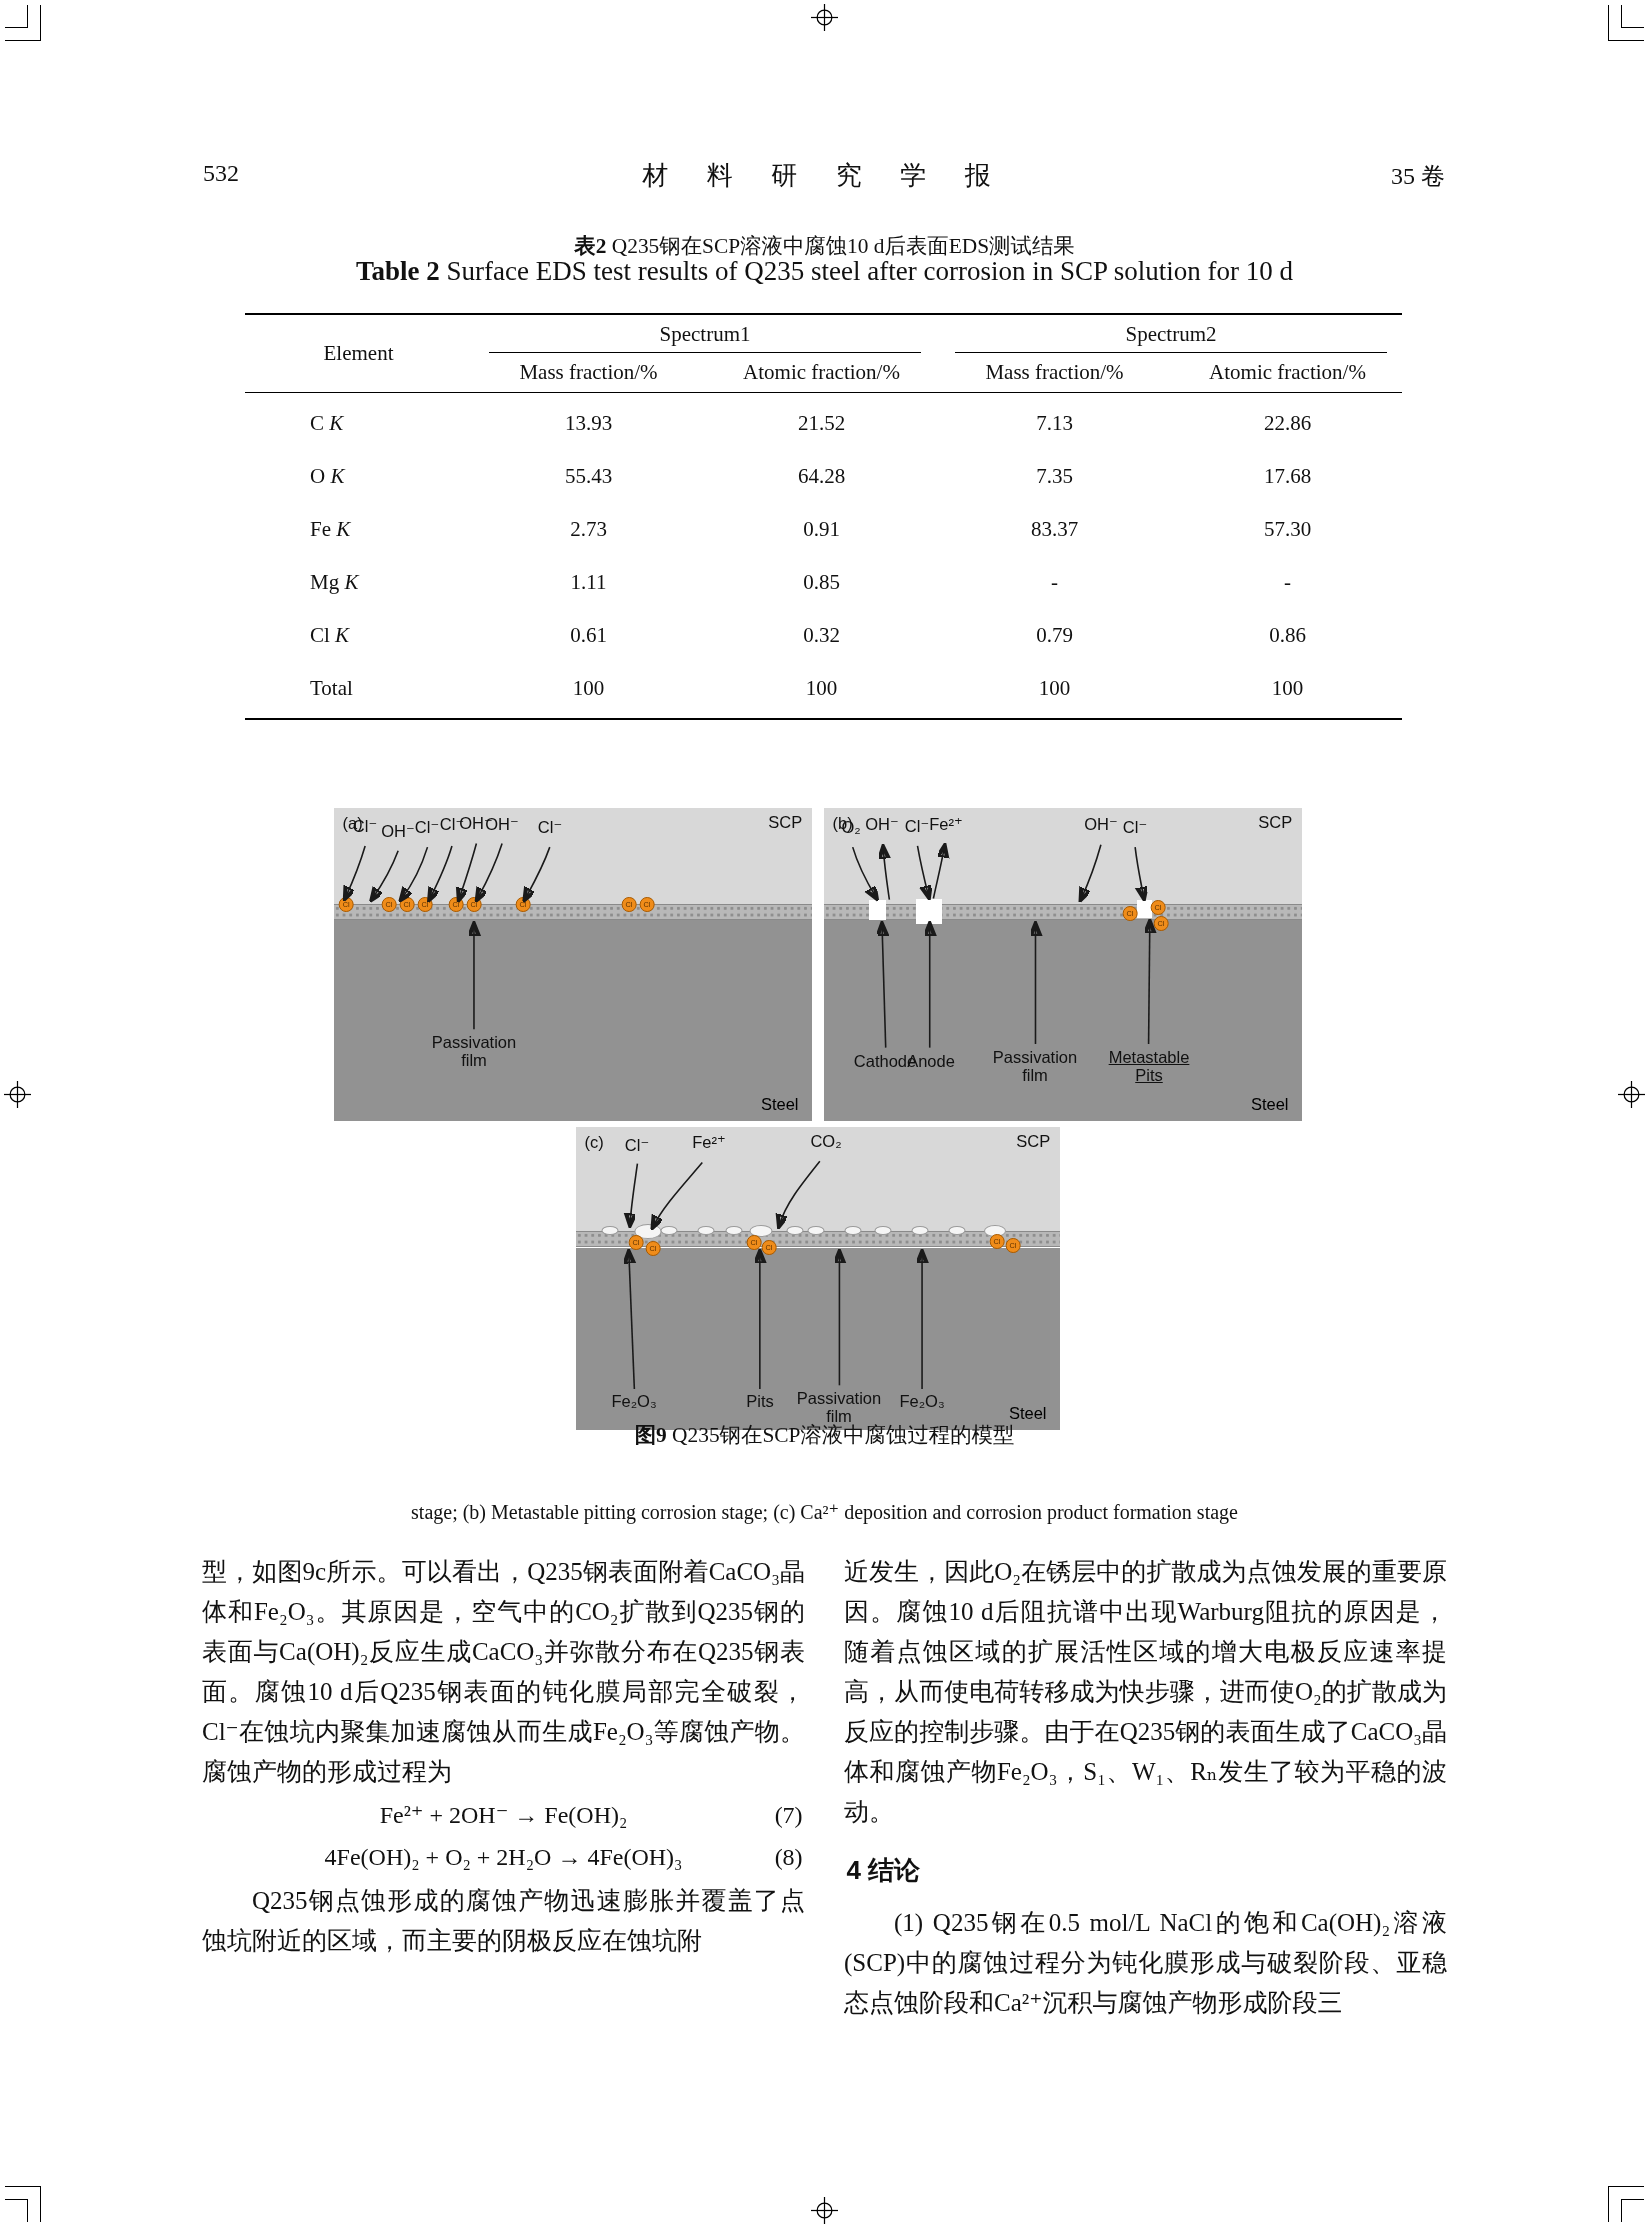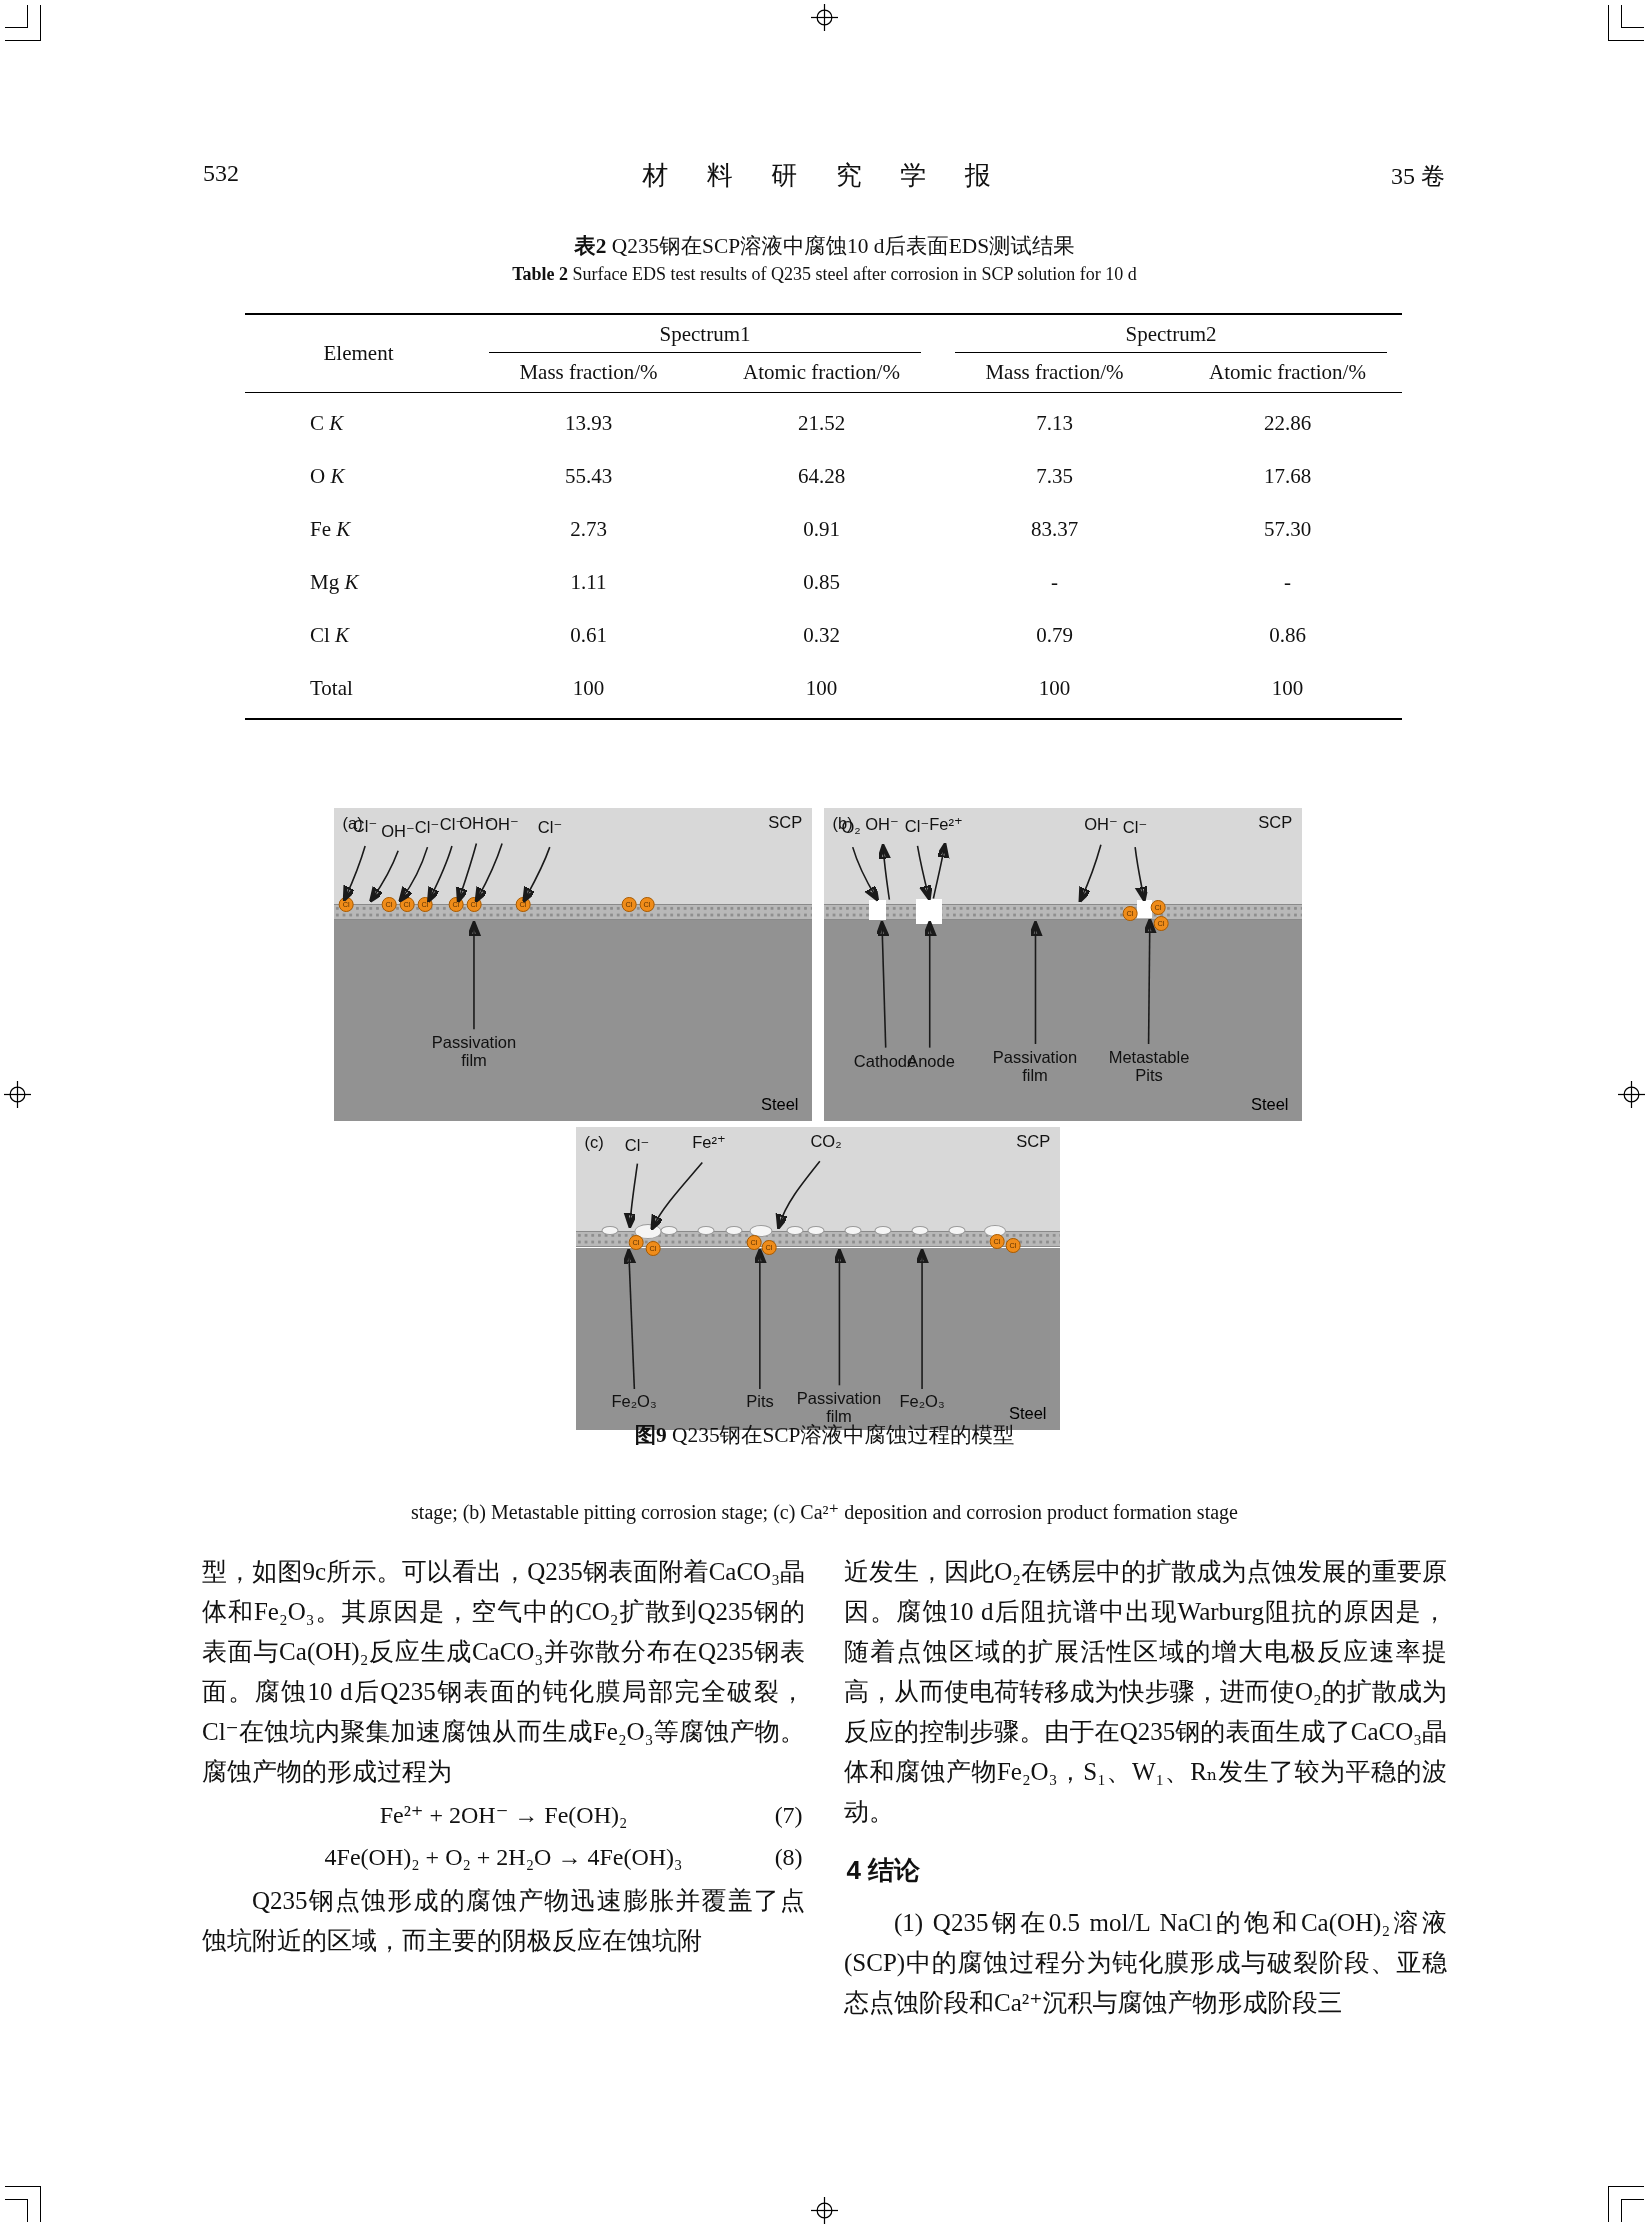--- a/index.html
+++ b/index.html
@@ -11,21 +11,21 @@
   
   .cmk { position:absolute; }
   .reg { position:absolute; width:27px; height:27px; }
   .reg svg { display:block; }
   
   .folio  { position:absolute; left:203px; top:160px; font-size:24px; }
   .jtitle { position:absolute; left:50%; transform:translateX(-50%); top:158px; font-size:26px; letter-spacing:16px; white-space:nowrap; }
   .volume { position:absolute; right:204px; top:160px; font-size:24px; }
   
   .tcap  { position:absolute; left:50%; transform:translateX(-50%); top:231px; font-size:21.4px; white-space:nowrap; }
-  .tcap2 { position:absolute; left:50%; transform:translateX(-50%); top:264px; font-size:18px; white-space:nowrap; }
+  .tcap2 { position:absolute; left:50%; transform:translateX(-50%); top:256px; font-size:27px; white-space:nowrap; }
   .bold { font-weight:bold; }
   
   .tbl { position:absolute; left:245px; top:313px; width:1157px; font-size:21px; }
   .tbl-head {
     display:grid; grid-template-columns:227px 233px 233px 233px 233px;
     grid-template-rows:38px 39px;
     border-top:2.4px solid #000; border-bottom:1.8px solid #000;
   }
   .element-cell { grid-column:1; grid-row:1/3; display:flex; align-items:center; justify-content:center; }
   .spec  { display:flex; align-items:flex-end; justify-content:center; grid-row:1; }
@@ -267,21 +267,21 @@
     <div class="anno" style="left:61px; top:244px;">
         <div>Cathode</div>
       </div>
     <div class="anno" style="left:107px; top:244px;">
         <div>Anode</div>
       </div>
     <div class="anno" style="left:211px; top:240px;">
       <div>Passivation</div>
       <div>film</div>
     </div>
-    <div class="anno" style="left:325px; top:240px;">
+    <div class="anno" style="left:325px; top:240px;text-decoration:underline;">
       <div>Metastable</div>
       <div>Pits</div>
     </div>
     <span class="steel-label">Steel</span>
   </div>
 
   <div class="panel panel-c" style="left:576px; top:1127px; width:484px; height:303px;">
     <div class="solution"></div>
     <div class="film"></div>
     <div class="steel"></div>

